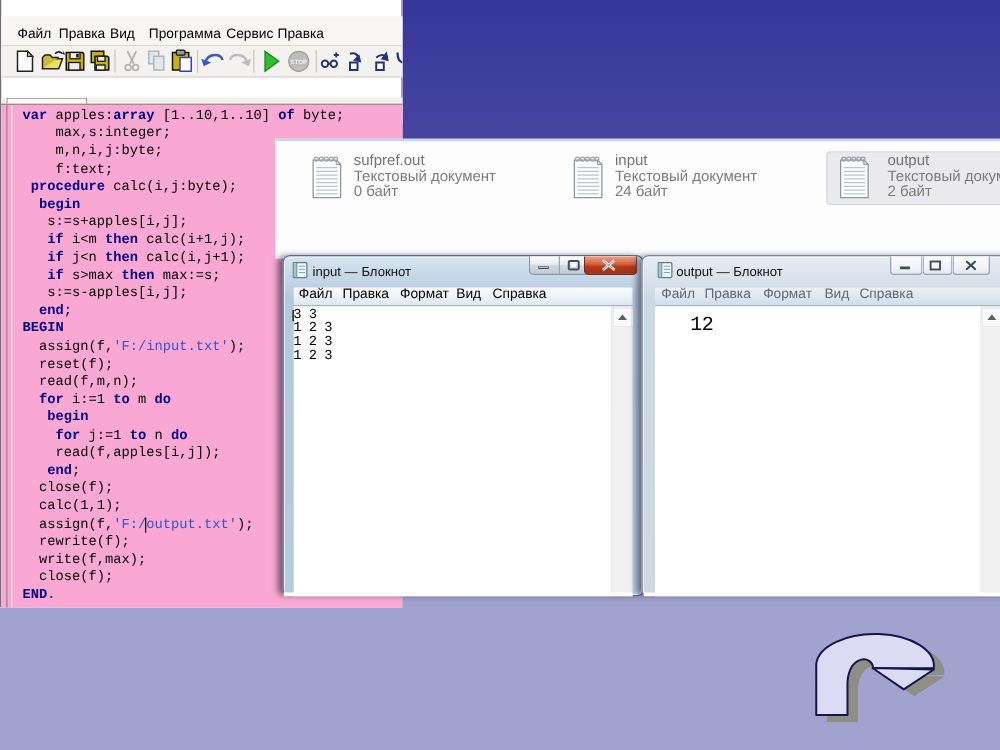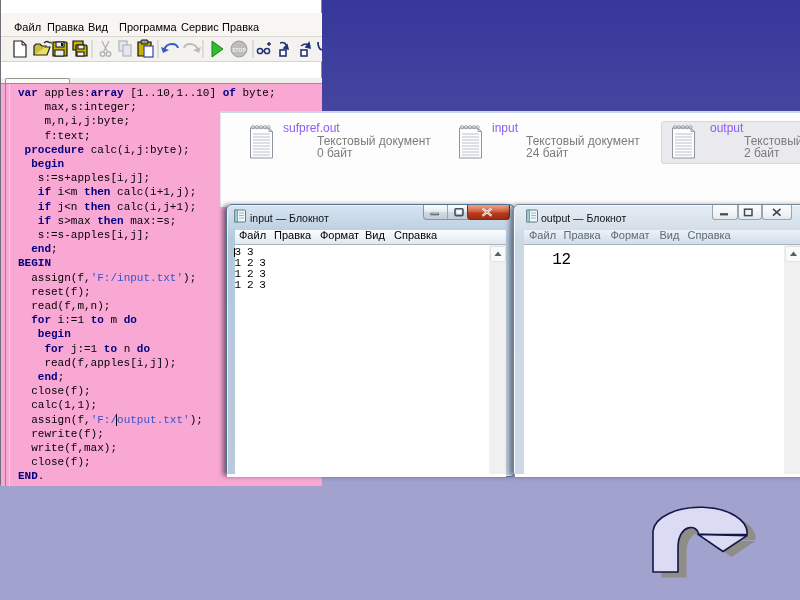--- a/index.html
+++ b/index.html
@@ -28,22 +28,22 @@
   .p-gutter{position:absolute;left:4px;top:0;width:1px;height:402px;background:#8a8a8a;}
   .p-gutter2{position:absolute;left:8px;top:0;width:1px;height:402px;background:#dedede;}
   pre.code{position:absolute;left:17px;top:2px;margin:0;font-family:"Liberation Mono",monospace;
            font-size:11px;line-height:14.2px;color:#000;}
   .k{color:#000080;font-weight:bold;}
   .s{color:#3355cc;}
 
   
   .explorer{position:absolute;left:220px;top:111px;width:580px;height:94px;background:#fdfdfe;
             border-top:2px solid #c9d7ea;border-left:1px solid #e4e4e6;}
-  .fe-name{font-size:12px;color:#8b5cf6;white-space:nowrap;text-align:center;}
-  .fe-grey{font-size:12px;color:#7c7c7a;white-space:nowrap;margin-left:34px;}
+  .fe-name{font-size:12px;color:#737373;white-space:nowrap;text-align:center;}
+  .fe-grey{font-size:12px;color:#7c7c7a;white-space:nowrap;}
   .fe-sel{position:absolute;left:661px;top:120.5px;width:147px;height:41px;background:#eaeaee;
           border:1px solid #d6d6de;border-radius:3px;}
 
   
   .np{position:absolute;border-radius:6px 6px 5px 5px;}
   .np .client{position:absolute;background:#fff;}
   .np .menubar{position:absolute;font-size:11px;}
   .np .title{position:absolute;font-size:10.5px;color:#111;white-space:nowrap;}
   .mono{font-family:"Liberation Mono",monospace;letter-spacing:-0.4px;}
 

